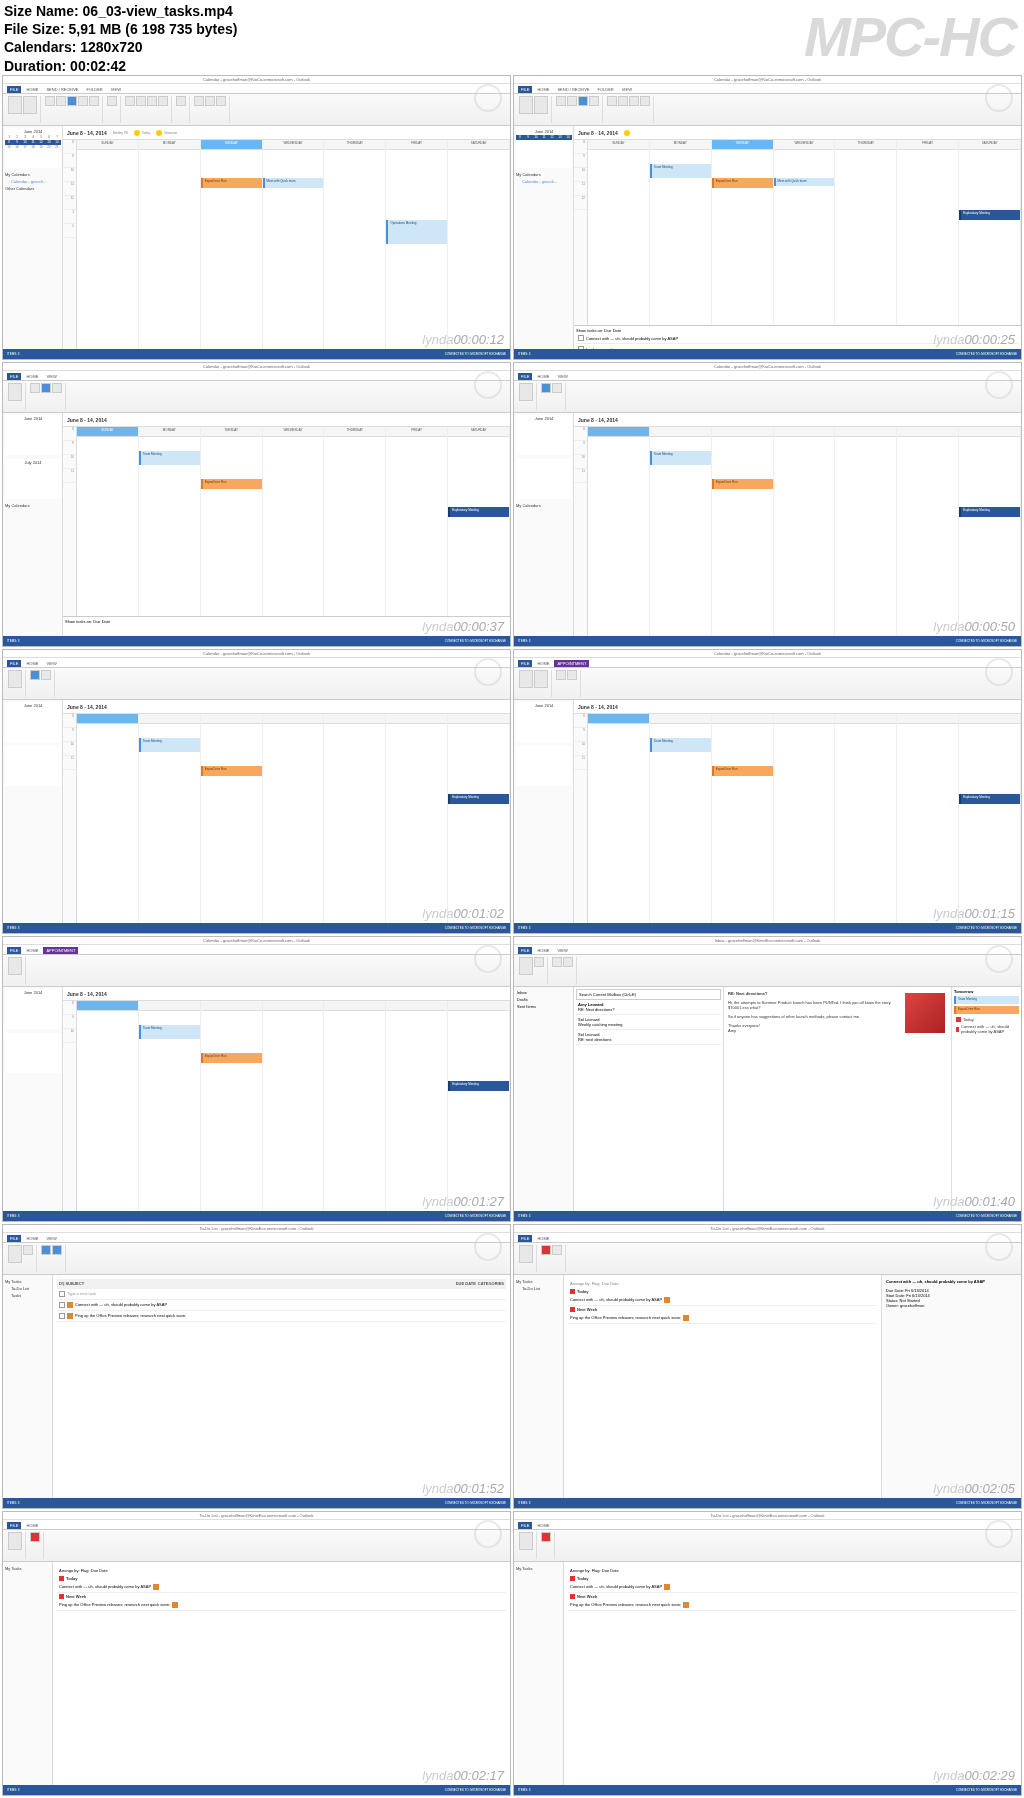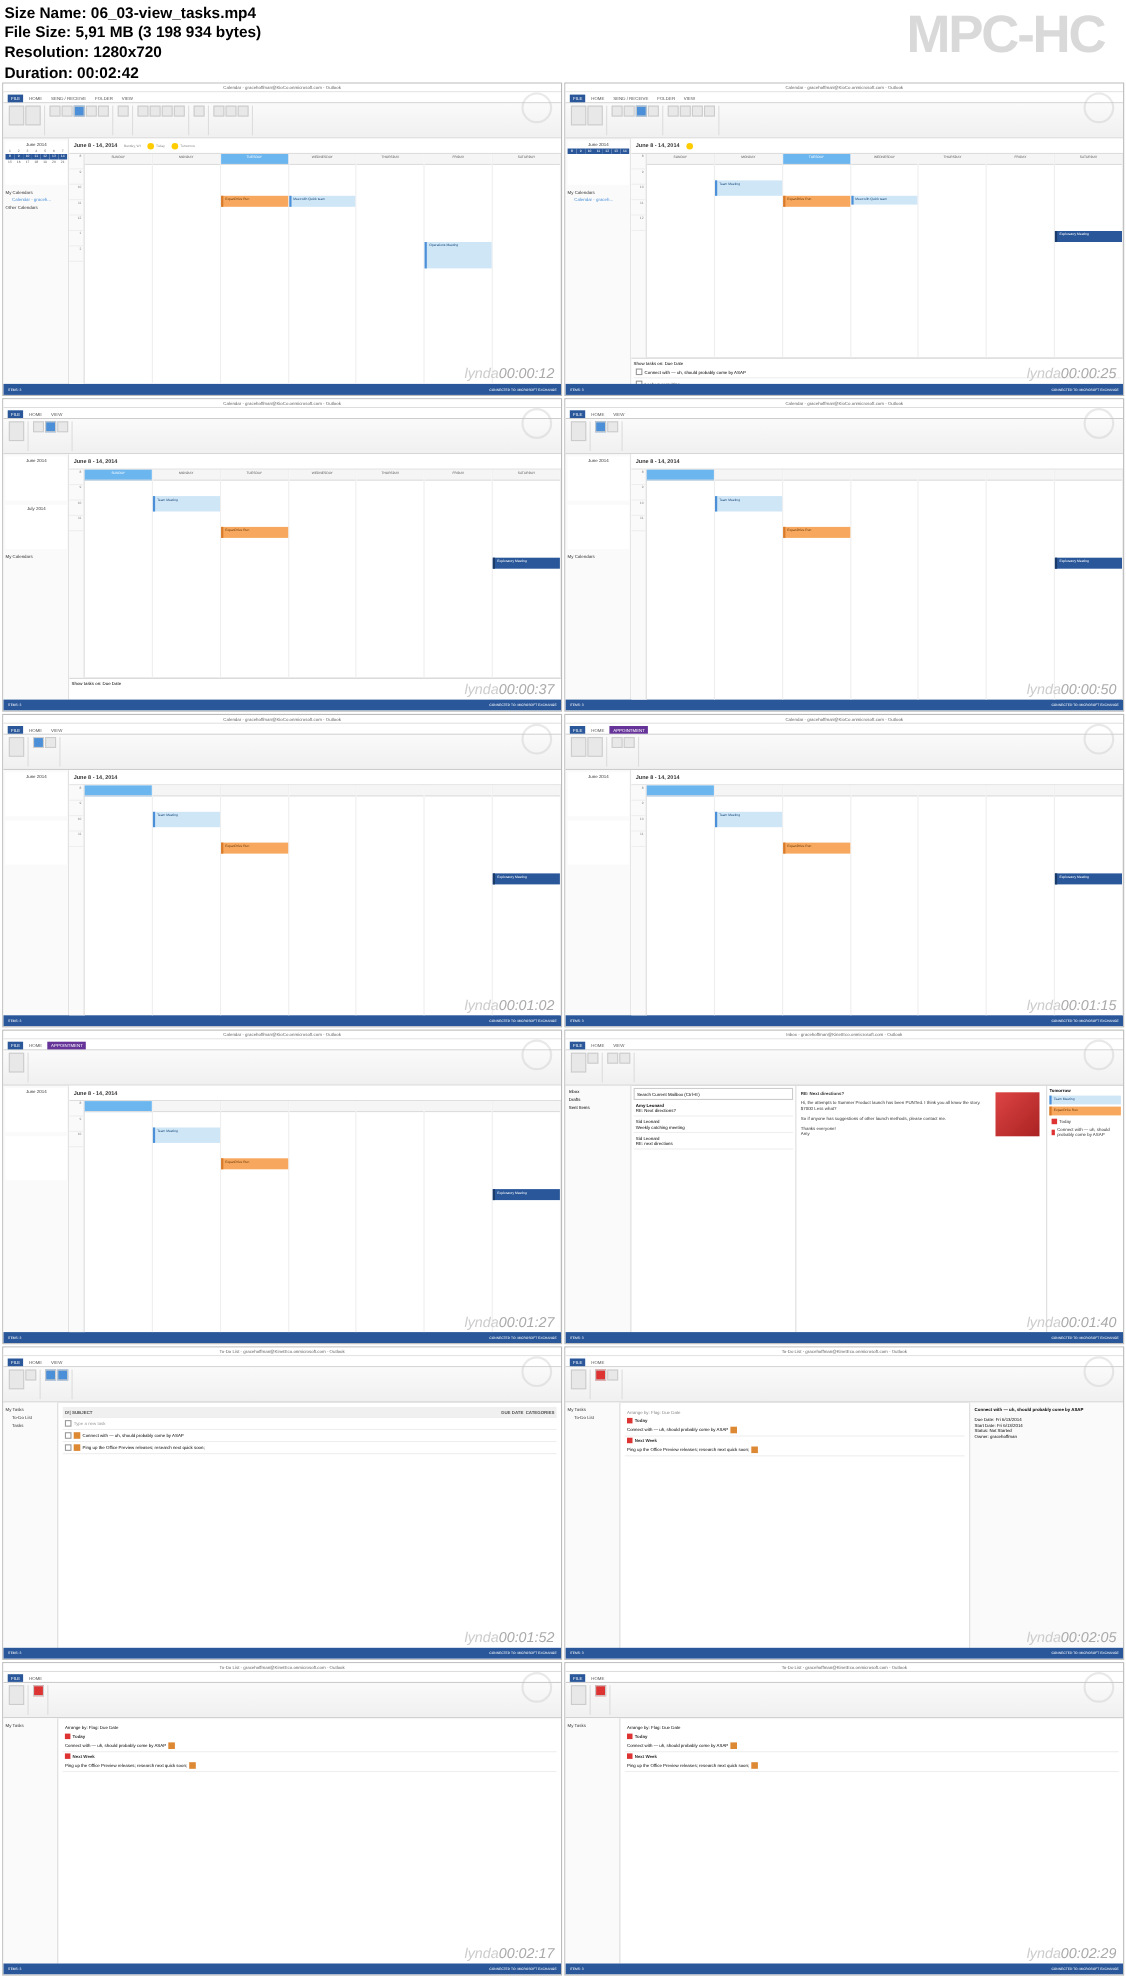--- a/index.html
+++ b/index.html
@@ -1,18 +1,18 @@
 <!DOCTYPE html>
 <html><head>
 <meta charset="utf-8">
 <style>
 *{margin:0;padding:0;box-sizing:border-box;font-family:Arial,sans-serif}
 body{background:#fff;width:1024px;height:1798px;position:relative}
 .file-info{position:absolute;top:2px;left:4px;font-size:14px;font-weight:bold;color:#000;line-height:1.3;z-index:100}
-.watermark-main{position:absolute;top:4px;right:20px;font-size:48px;font-weight:bold;color:rgba(180,180,180,0.5);letter-spacing:-2px;z-index:50}
+.watermark-main{position:absolute;top:4px;right:8px;font-size:56px;font-weight:bold;color:rgba(180,180,180,0.5);font-style:italic;letter-spacing:-2px;z-index:50}
 .grid{display:grid;grid-template-columns:1fr 1fr;grid-template-rows:repeat(6,1fr);gap:2px;padding:2px;padding-top:75px;height:100%}
 .thumb{background:#fff;border:1px solid #bbb;position:relative;overflow:hidden;display:flex;flex-direction:column}
 .title-bar{height:8px;background:#fff;border-bottom:1px solid #ddd;display:flex;align-items:center;justify-content:center;font-size:4px;color:#666}
 .tabs{height:10px;background:#fff;display:flex;align-items:end;padding-left:4px;gap:2px;border-bottom:1px solid #ccc}
 .tab{font-size:4px;padding:1px 3px;color:#555}
 .tab.active{background:#2a579a;color:#fff}
 .ribbon{height:32px;background:linear-gradient(#fafafa,#f0f0f0);border-bottom:1px solid #ccc;display:flex;padding:2px;gap:1px}
 .rib-group{border-right:1px solid #ddd;padding:0 3px;display:flex;flex-direction:column;gap:1px}
 .rib-icons{display:flex;gap:1px}
 .rib-icon{width:10px;height:10px;background:#e8e8e8;border:1px solid #ccc}
@@ -61,22 +61,22 @@
 .preview-side{width:70px;border-left:1px solid #ddd;padding:2px;font-size:4px}
 .red-flag-item{padding:1px 2px;font-size:4px;color:#333;display:flex;align-items:center;gap:2px}
 .red-flag{width:5px;height:5px;background:#d33}
 .purple-tab{background:#663399;color:#fff;font-size:4px;padding:1px 3px}
 </style>
 </head>
 <body>
 
 <div class="file-info">
   <div>Size Name: 06_03-view_tasks.mp4</div>
-  <div>File Size: 5,91 MB (3 198 934 bytes)</div>
-  <div>Resolution: 1280x720</div>
+  <div>File Size: 5,91 MB (6 198 735 bytes)</div>
+  <div>Calendars: 1280x720</div>
   <div>Duration: 00:02:42</div>
 </div>
 <div class="watermark-main">MPC-HC</div>
 
 <div class="grid">
 
 <div class="thumb">
   <div class="watermark-circle"></div>
   <div class="title-bar">Calendar - gracehoffman@KioCo.onmicrosoft.com - Outlook</div>
   <div class="tabs">

